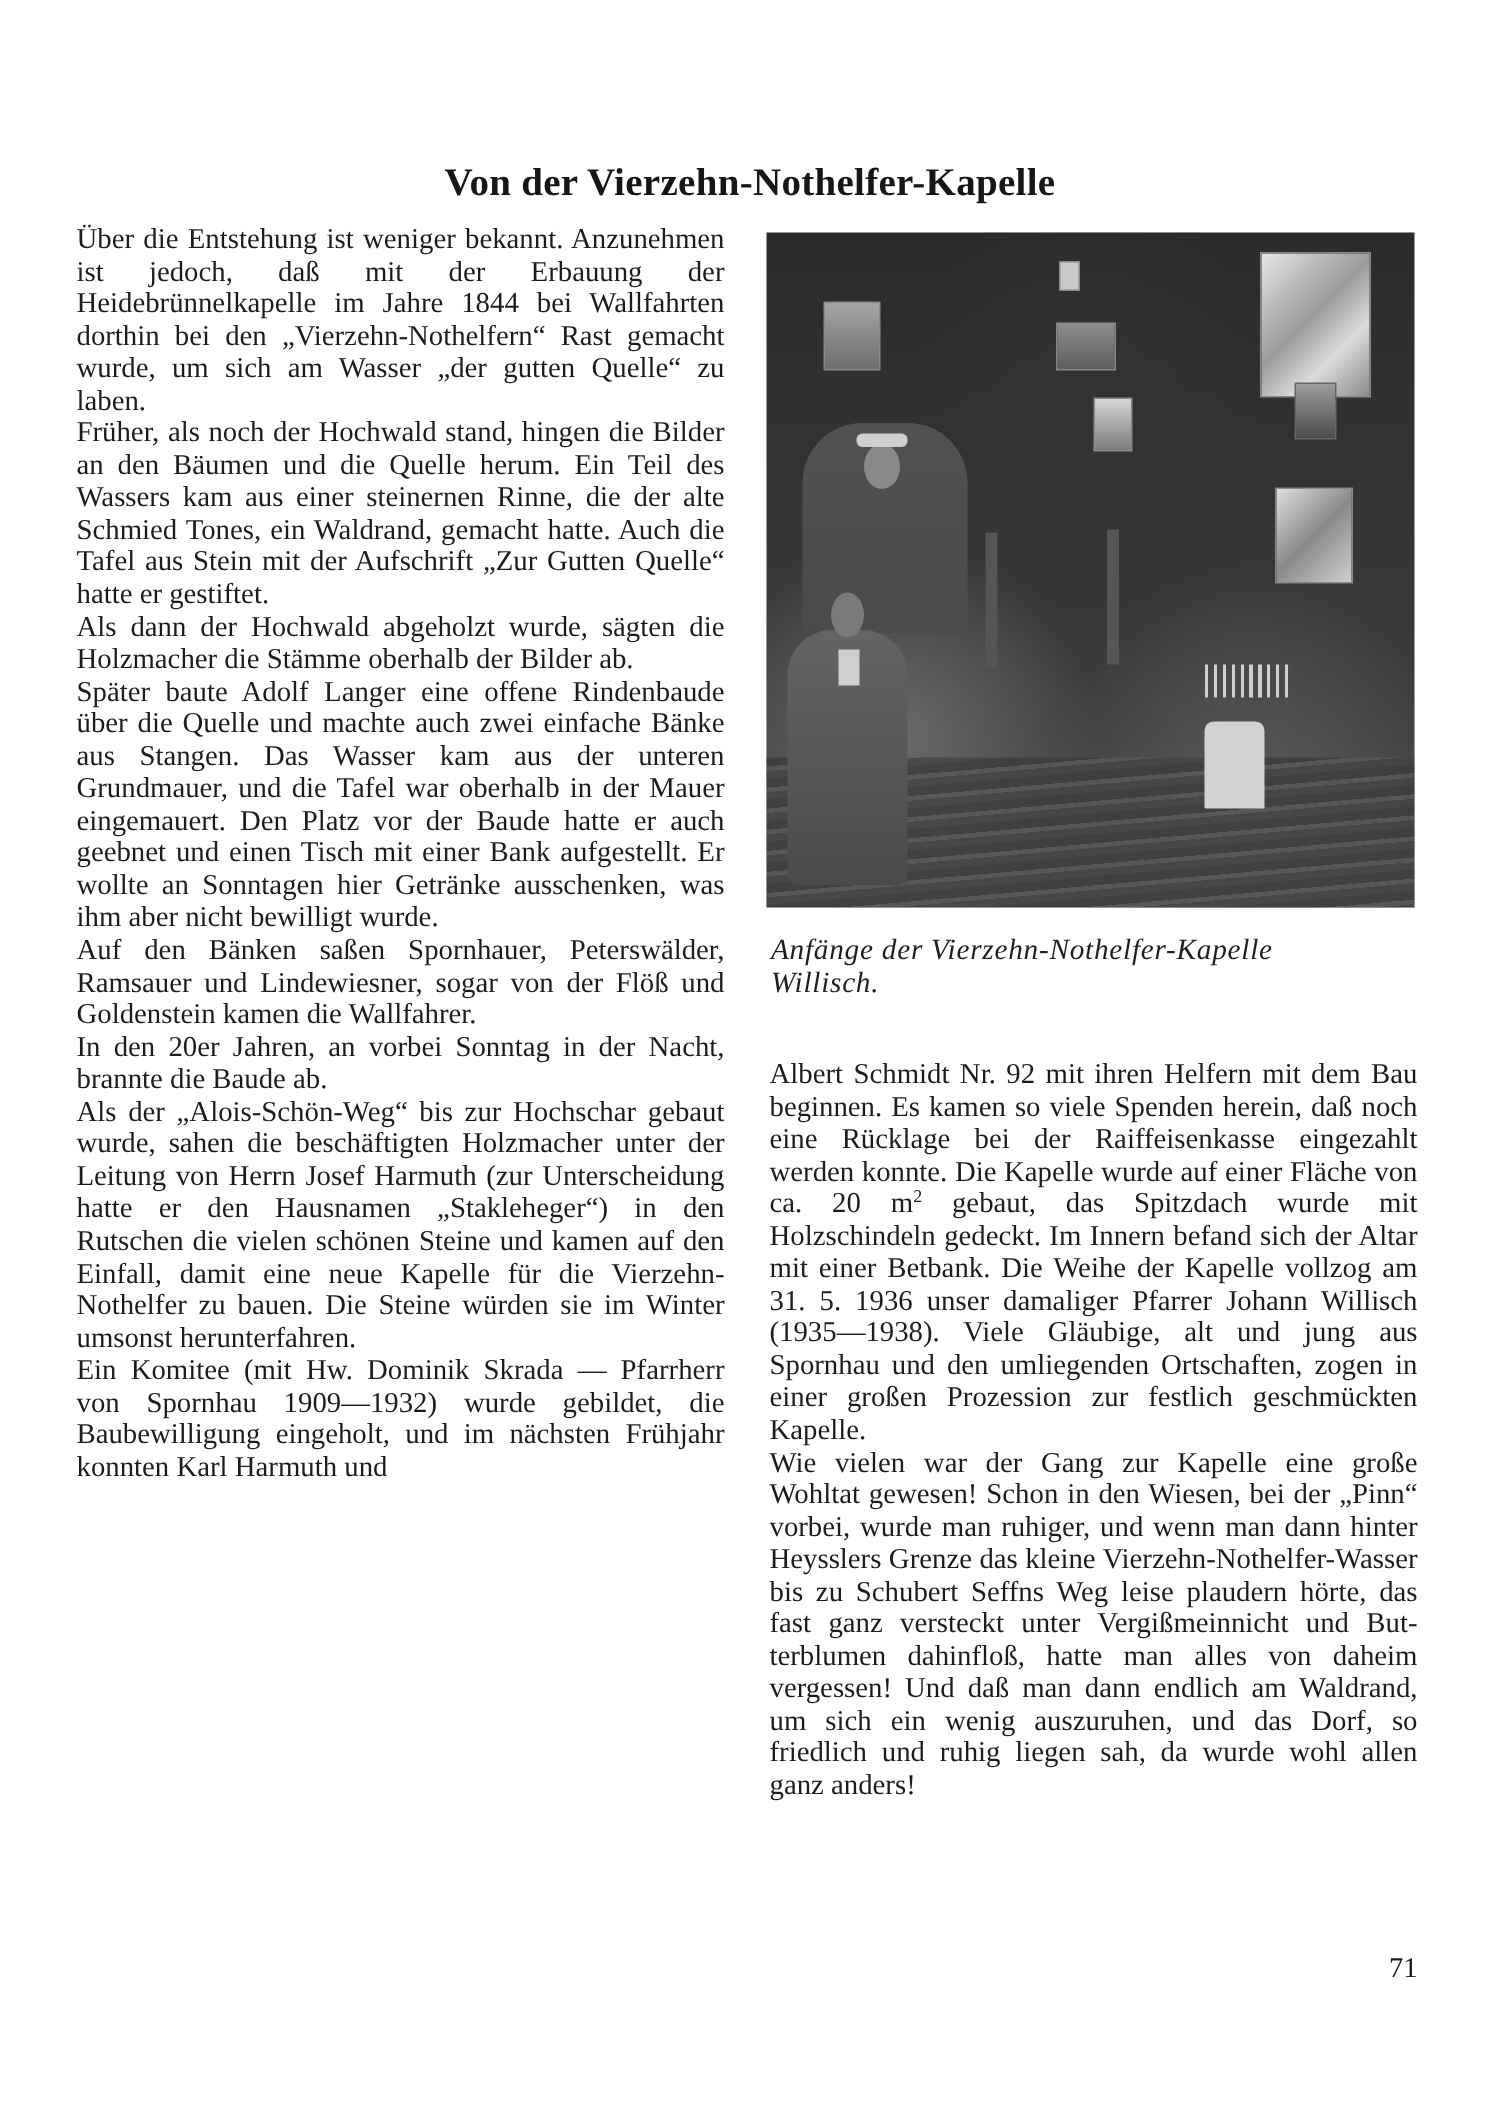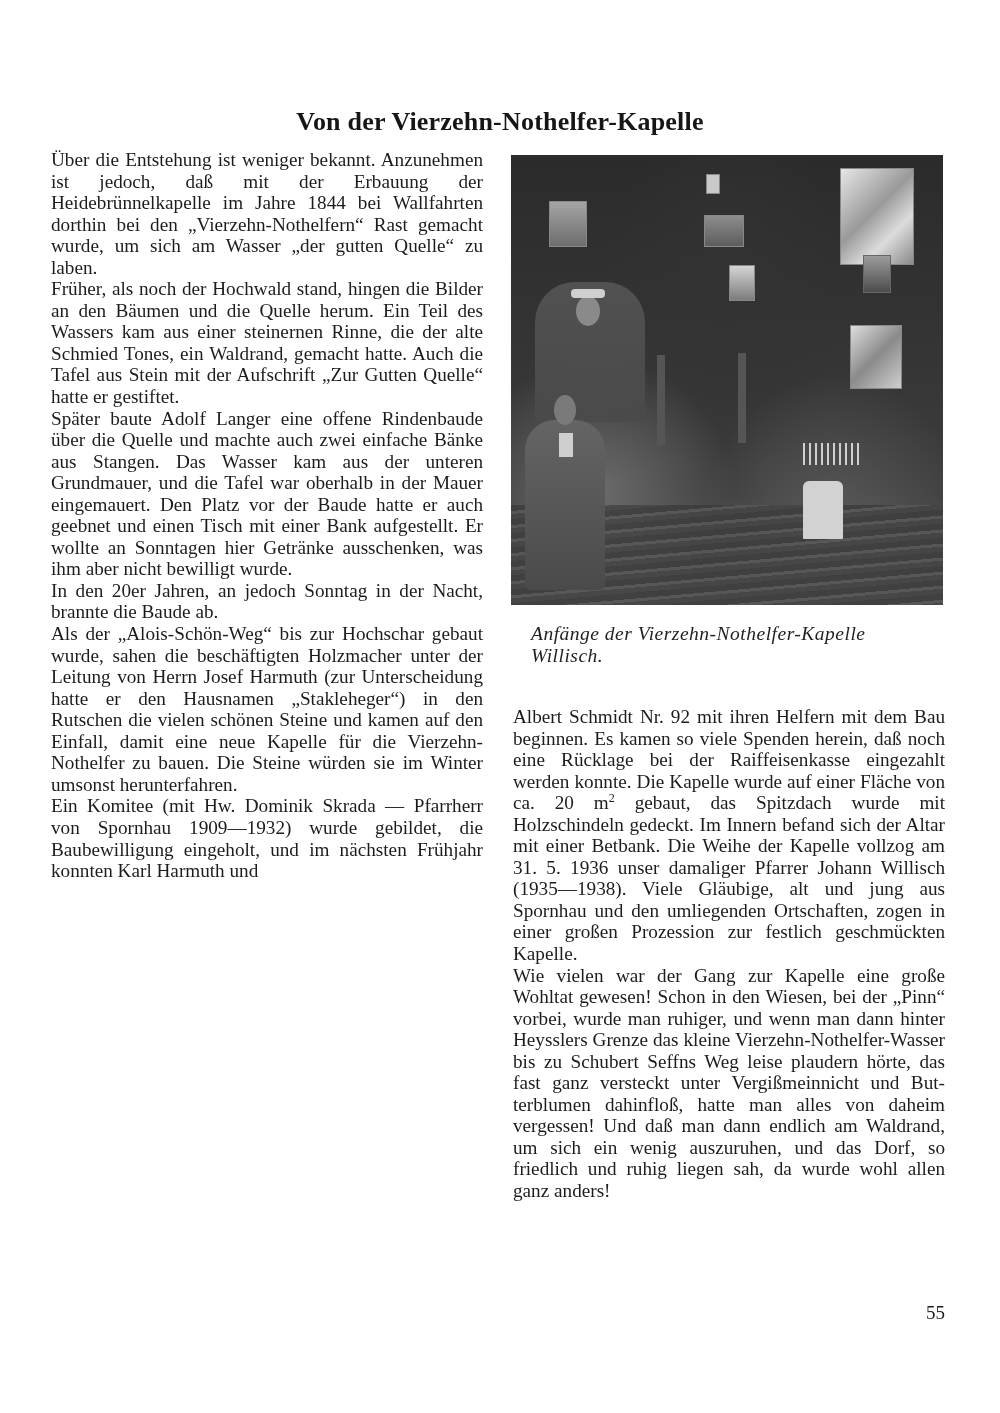--- a/index.html
+++ b/index.html
@@ -130,21 +130,20 @@
     .caption {
       position: absolute;
       left: 514px;
       top: 623px;
       width: 430px;
       font-style: italic;
       font-size: 19.5px;
       line-height: 22px;
       letter-spacing: 0.5px;
       color: #1f1f1f;
-      margin-left: 17px;
     }
     .page-number {
       position: absolute;
       left: 920px;
       top: 1302px;
       width: 25px;
       text-align: right;
       font-size: 19px;
     }
     sup { font-size: 12px; line-height: 0; vertical-align: 7px; }
@@ -152,22 +151,24 @@
 </head>
 <body>
 
 <h1 class="title" style="margin:0;font-size:26px;">
   <span>Von der Vierzehn-Nothelfer-Kapelle</span>
 </h1>
 
 <div class="col col-left">
   <p>Über die Entstehung ist weniger bekannt. An­zunehmen ist jedoch, daß mit der Erbauung der Heidebrünnelkapelle im Jahre 1844 bei Wallfahrten dorthin bei den „Vierzehn-Nothelfern“ Rast gemacht wurde, um sich am Wasser „der gutten Quelle“ zu laben.</p>
   <p>Früher, als noch der Hochwald stand, hingen die Bilder an den Bäumen und die Quelle her­um. Ein Teil des Wassers kam aus einer steiner­nen Rinne, die der alte Schmied Tones, ein Waldrand, gemacht hatte. Auch die Tafel aus Stein mit der Aufschrift „Zur Gutten Quelle“ hatte er gestiftet.</p>
+  <p>Als dann der Hochwald abgeholzt wurde, säg­ten die Holzmacher die Stämme oberhalb der Bilder ab.</p>
   <p>Später baute Adolf Langer eine offene Rinden­baude über die Quelle und machte auch zwei einfache Bänke aus Stangen. Das Wasser kam aus der unteren Grundmauer, und die Tafel war oberhalb in der Mauer eingemauert. Den Platz vor der Baude hatte er auch geebnet und einen Tisch mit einer Bank aufgestellt. Er wollte an Sonntagen hier Getränke ausschenken, was ihm aber nicht bewilligt wurde.</p>
-  <p>In den 20er Jahren, an jedoch Sonntag in der Nacht, brannte die Baude ab.</p>
+  <p>Auf den Bänken saßen Spornhauer, Peterswäl­der, Ramsauer und Lindewiesner, sogar von der Flöß und Goldenstein kamen die Wallfah­rer.</p>
+  <p>In den 20er Jahren, an vorbei Sonntag in der Nacht, brannte die Baude ab.</p>
   <p>Als der „Alois-Schön-Weg“ bis zur Hochschar gebaut wurde, sahen die beschäftigten Holz­macher unter der Leitung von Herrn Josef Harmuth (zur Unterscheidung hatte er den Hausnamen „Stakleheger“) in den Rutschen die vielen schönen Steine und kamen auf den Einfall, damit eine neue Kapelle für die Vierzehn-Nothelfer zu bauen. Die Steine wür­den sie im Winter umsonst herunterfahren.</p>
   <p>Ein Komitee (mit Hw. Dominik Skrada — Pfarrherr von Spornhau 1909—1932) wurde ge­bildet, die Baubewilligung eingeholt, und im nächsten Frühjahr konnten Karl Harmuth und</p>
 </div>
 
 <div class="photo">
   <div class="wall"></div>
   <div class="pic big"></div>
   <div class="pic p1"></div>
   <div class="pic p2"></div>
   <div class="pic p3"></div>
@@ -189,13 +190,13 @@
 <div class="caption">
   <div>Anfänge der Vierzehn-Nothelfer-Kapelle</div>
   <div>Willisch.</div>
 </div>
 
 <div class="col col-right">
   <p><span>Albert Schmidt Nr. 92 mit ihren Helfern mit dem Bau beginnen. Es kamen so viele Spenden herein, daß noch eine Rücklage bei der Raiffei­senkasse eingezahlt werden konnte. Die Kapelle wurde auf einer Fläche von ca. 20 m</span><sup>2</sup><span> gebaut, das Spitzdach wurde mit Holzschindeln ge­deckt. Im Innern befand sich der Altar mit ei­ner Betbank. Die Weihe der Kapelle vollzog am 31. 5. 1936 unser damaliger Pfarrer Johann Willisch (1935—1938). Viele Gläubige, alt und jung aus Spornhau und den umliegenden Ort­schaften, zogen in einer großen Prozession zur festlich geschmückten Kapelle.</span></p>
   <p>Wie vielen war der Gang zur Kapelle eine gro­ße Wohltat gewesen! Schon in den Wiesen, bei der „Pinn“ vorbei, wurde man ruhiger, und wenn man dann hinter Heysslers Grenze das kleine Vierzehn-Nothelfer-Wasser bis zu Schu­bert Seffns Weg leise plaudern hörte, das fast ganz versteckt unter Vergißmeinnicht und But­terblumen dahinfloß, hatte man alles von da­heim vergessen! Und daß man dann endlich am Waldrand, um sich ein wenig auszuruhen, und das Dorf, so friedlich und ruhig liegen sah, da wurde wohl allen ganz anders!</p>
 </div>
 
-<div class="page-number">55</div>
+<div class="page-number">71</div>
 
 </body></html>

